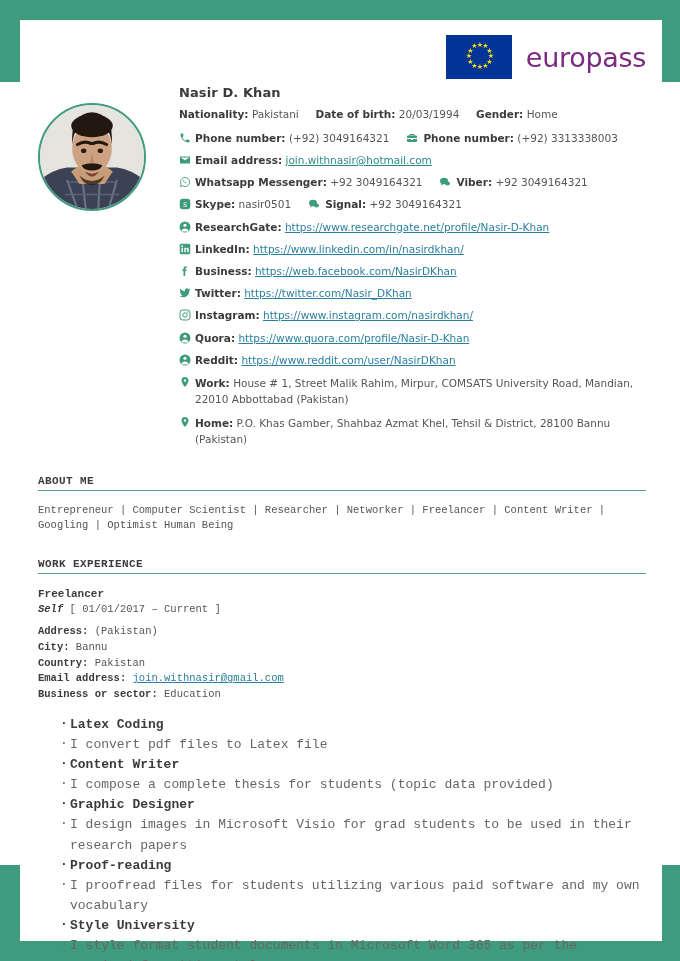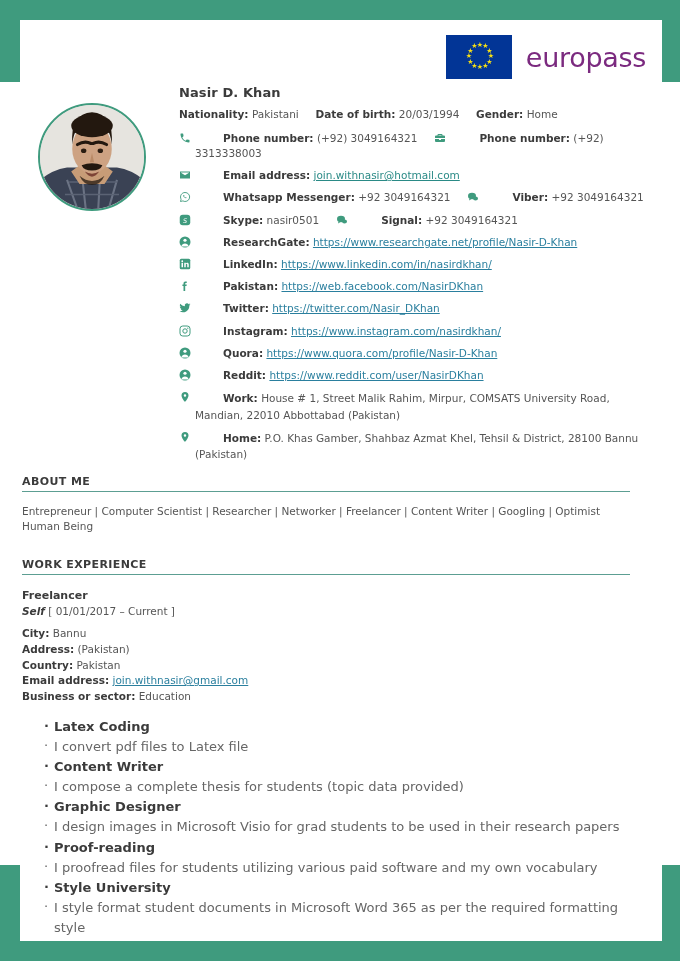--- a/index.html
+++ b/index.html
@@ -117,35 +117,36 @@
   }
   .crow .ico {
     flex: 0 0 auto;
     width: 16px;
     display: inline-flex;
     align-items: center;
     justify-content: flex-start;
     margin-top: 1px;
   }
   .crow .ctext { flex: 1 1 auto; }
-  .crow b { color: #3b3b3b; margin-left: 28px; }
+  .crow b { color: #3b3b3b; }
   .crow .gap { display: inline-block; width: 10px; }
   a.link {
     color: #2a7f9e;
     text-decoration: underline;
   }
   a.link.teal { color: #2a8a86; }
 
   .addr-row .ctext { line-height: 1.55; }
 
   
   .section {
     position: absolute;
-    left: 2px;
+    left: 18px;
     width: 608px;
+    font-family: Liberation Mono, monospace;
   }
   .sec-title {
     font-size: 11px;
     font-weight: bold;
     color: #3b3b3b;
     letter-spacing: 0.4px;
     padding-bottom: 3px;
     border-bottom: 1px solid #5c9e92;
   }
   .about-text {
@@ -374,21 +375,21 @@
           </span>
         </div>
 
         <div class="crow">
           <span class="ico">
             <svg width="12" height="12" viewBox="0 0 24 24">
                 <path fill="#3f9b7e" d="M15.3 3h-2.6C10.2 3 9 4.5 9 6.9V9H6.8v3.2H9V22h3.4v-9.8h2.6l.5-3.2h-3.1V7.3c0-.8.3-1.2 1.2-1.2h1.9V3z"></path>
               </svg>
           </span>
           <span class="ctext">
-            <b>Pakistan:</b>
+            <b>Business:</b>
             <a class="link" href="#">https://web.facebook.com/NasirDKhan</a>
           </span>
         </div>
 
         <div class="crow">
           <span class="ico">
             <svg width="12" height="12" viewBox="0 0 24 24">
                 <path fill="#3f9b7e" d="M23 4.9c-.8.4-1.7.6-2.6.8a4.6 4.6 0 0 0 2-2.5c-.9.5-1.9.9-2.9 1.1a4.5 4.5 0 0 0-7.8 4.1A12.9 12.9 0 0 1 2.3 3.6a4.5 4.5 0 0 0 1.4 6 4.5 4.5 0 0 1-2-.6c0 2.2 1.5 4 3.6 4.4-.7.2-1.4.2-2 .1a4.5 4.5 0 0 0 4.2 3.1A9 9 0 0 1 1 18.5a12.8 12.8 0 0 0 19.7-11.4c.9-.6 1.7-1.4 2.3-2.2z"></path>
               </svg>
           </span>
@@ -475,26 +476,26 @@
       <div class="sec-title">WORK EXPERIENCE</div>
 
       <div class="job-title">Freelancer</div>
       <div class="job-sub">
         <i>Self</i>
         <span>[ 01/01/2017 – Current ]</span>
       </div>
 
       <div class="kv-block">
         <div class="kv">
+          <b>Address:</b>
+          <span>(Pakistan)</span>
+        </div>
+        <div class="kv">
           <b>City:</b>
           <span>Bannu</span>
-        </div>
-        <div class="kv">
-          <b>Address:</b>
-          <span>(Pakistan)</span>
         </div>
         <div class="kv">
           <b>Country:</b>
           <span>Pakistan</span>
         </div>
         <div class="kv">
           <b>Email address:</b>
           <a class="link" href="#">join.withnasir@gmail.com</a>
         </div>
         <div class="kv">

